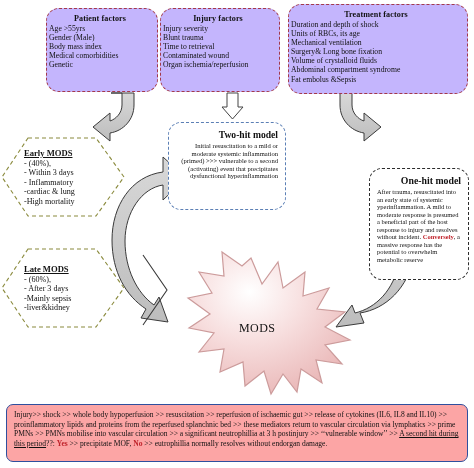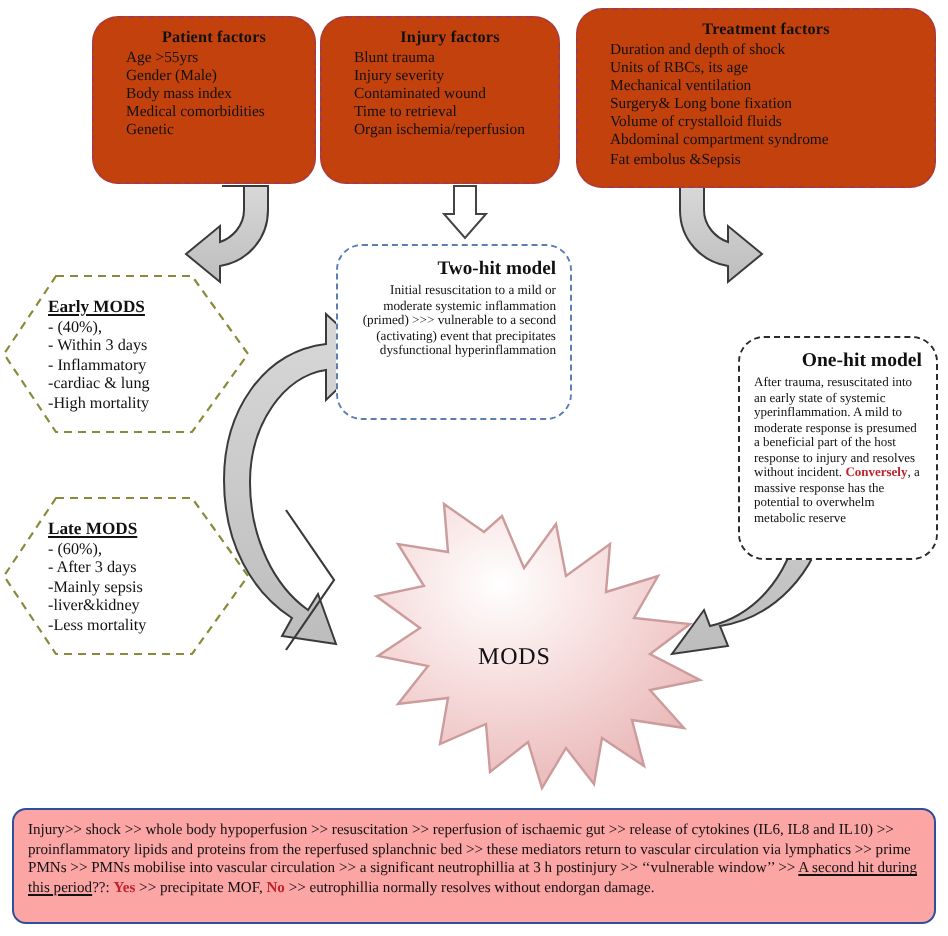--- a/index.html
+++ b/index.html
@@ -6,22 +6,22 @@
   body{width:474px;height:468px;position:relative;overflow:hidden;
        font-family:"Liberation Serif","DejaVu Serif",serif;color:#111;}
   .stage{position:absolute;inset:0;}
 
   svg.layer{position:absolute;left:0;top:0;width:474px;height:468px;overflow:visible;}
   svg.under{z-index:1;}
   .box{position:absolute;z-index:3;box-sizing:border-box;}
 
   
   .factor{
-    border:1.2px dashed #a33a4a;border-radius:13px;background:#c2410c;
-    padding:5px 6px 6px 16px;
+    border:1.2px dashed #a33a4a;border-radius:13px;background:#c4b5fd;
+    padding:5px 6px 6px 2px;
   }
   .factor .title{font-weight:bold;text-align:center;font-size:8.1px;margin-bottom:1px;letter-spacing:.1px;}
   .factor ul{margin:0;padding:0;list-style:none;}
   .factor li{font-size:7.7px;line-height:9.1px;white-space:nowrap;}
 
   
   .twohit{
     border:1.2px dashed #5b7fb5;border-radius:13px;background:#fff;padding:6px 7px;
   }
   .twohit .title{font-weight:bold;font-size:9.6px;margin-bottom:2px;}
@@ -117,24 +117,24 @@
       <li>Gender (Male)</li>
       <li>Body mass index</li>
       <li>Medical comorbidities</li>
       <li>Genetic</li>
     </ul>
   </div>
 
   <div class="box factor" style="left:160px;top:8px;width:120px;height:84px;">
     <div class="title">Injury factors</div>
     <ul>
+      <li>Injury severity</li>
       <li>Blunt trauma</li>
-      <li>Injury severity</li>
+      <li>Time to retrieval</li>
       <li>Contaminated wound</li>
-      <li>Time to retrieval</li>
       <li>Organ ischemia/reperfusion</li>
     </ul>
   </div>
 
   <div class="box factor" style="left:288px;top:4px;width:180px;height:90px;">
     <div class="title">Treatment factors</div>
     <ul>
       <li>Duration and depth of shock</li>
       <li>Units of RBCs, its age</li>
       <li>Mechanical ventilation</li>
@@ -166,21 +166,20 @@
     </div>
   </div>
 
   <div class="hexwrap" style="left:2px;top:249px;width:122px;height:78px;">
     <div class="hextext">
       <div class="htitle">Late MODS</div>
       <div class="hline">- (60%),</div>
       <div class="hline">- After 3 days</div>
       <div class="hline">-Mainly sepsis</div>
       <div class="hline">-liver&amp;kidney</div>
-      <div class="hline">-Less mortality</div>
     </div>
   </div>
 
   <div class="modslabel" style="left:239px;top:321px;">MODS</div>
 
   <div class="bottom" style="left:6px;top:404px;width:462px;height:58px;">
     <p><span>Injury&gt;&gt; shock &gt;&gt; whole body hypoperfusion &gt;&gt; resuscitation &gt;&gt; reperfusion of ischaemic gut &gt;&gt; release of cytokines (IL6, IL8 and IL10) &gt;&gt; proinflammatory lipids and proteins from the reperfused splanchnic bed &gt;&gt; these mediators return to vascular circulation via lymphatics &gt;&gt; prime PMNs &gt;&gt; PMNs mobilise into vascular circulation &gt;&gt; a significant neutrophillia at 3 h postinjury &gt;&gt; ‘‘vulnerable window’’ &gt;&gt; </span><span class="u">A second hit during this period</span><span>??: </span><span class="red">Yes</span><span> &gt;&gt; precipitate MOF, </span><span class="red">No</span><span> &gt;&gt; eutrophillia normally resolves without endorgan damage.</span></p>
   </div>
 
 </div>

